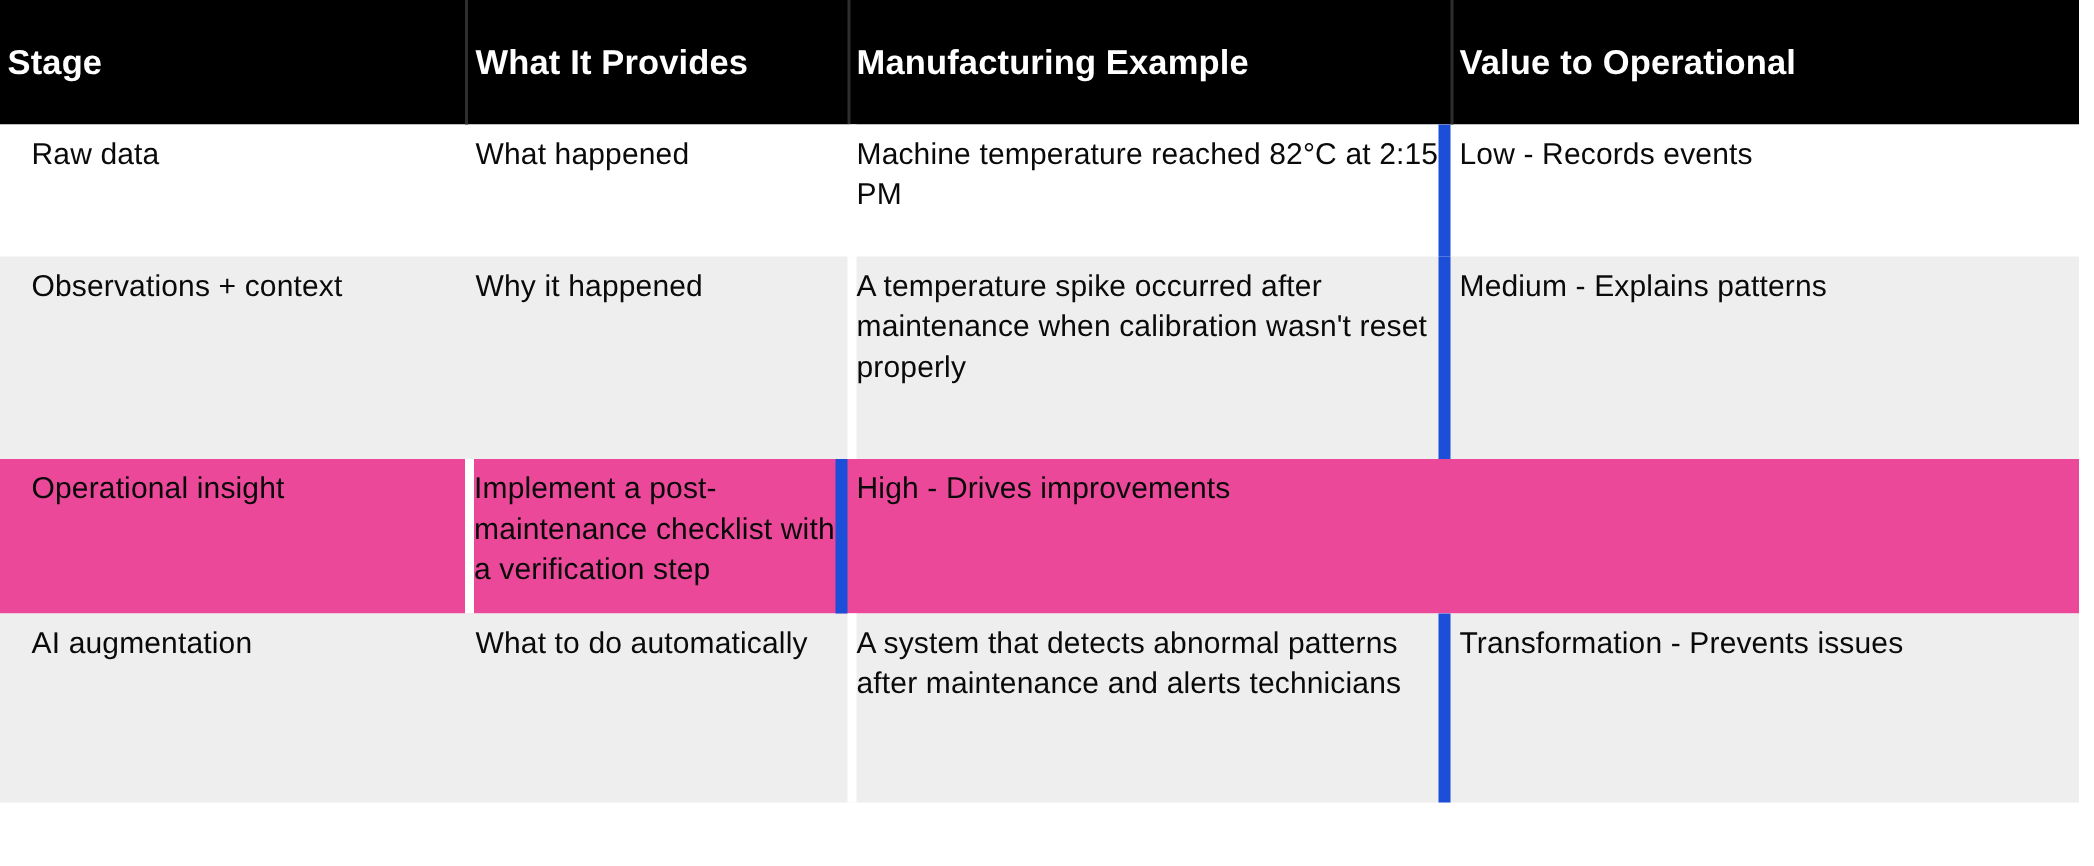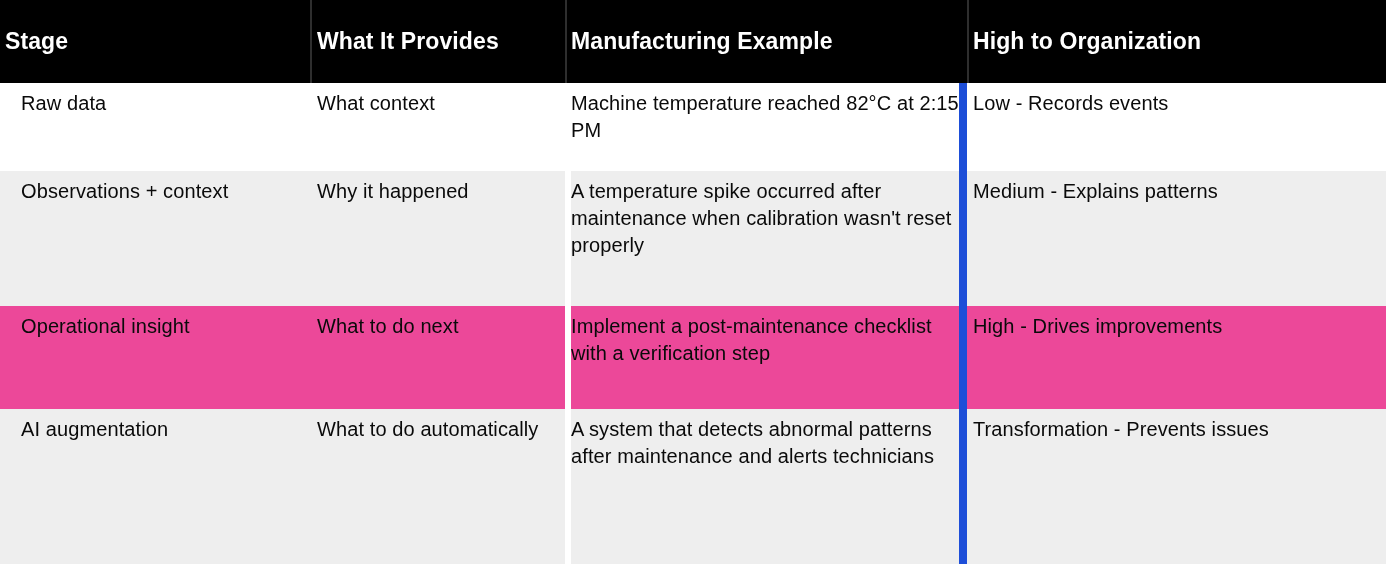--- a/index.html
+++ b/index.html
@@ -49,52 +49,51 @@
   .t-row.header .c3 { border-left: 2px solid #2e2e2e; padding-left: 4px; text-align: right; }
   .t-row.header .c4 { border-left: 2px solid #2e2e2e; padding-left: 4px; }
   
   .t-row.body .c1 { padding-left: 21px; }
   .t-row.body .c2 { padding-left: 7px; }
   .t-row.body .c3 { border-left: 6px solid #ffffff; border-right: 8px solid #1d4ed8; padding-left: 0; }
   .t-row.body .c4 { padding-left: 6px; }
   .t-row.r1 { height: 88px;  background: #ffffff; }
   .t-row.r2 { height: 135px; background: #eeeeee; }
   .t-row.r3 { height: 103px; background: #ec4899; }
-  .t-row.r4 { height: 155px; background: #eeeeee; }
+  .t-row.r4 { height: 126px; background: #eeeeee; }
 </style>
 </head>
 <body>
 
 <div class="canvas">
   <div class="data-table">
 
     <div class="t-row header">
       <div class="cell c1">Stage</div>
       <div class="cell c2">What It Provides</div>
       <div class="cell c3">Manufacturing Example</div>
-      <div class="cell c4">High to Organization</div>
+      <div class="cell c4">Value to Operational</div>
     </div>
 
     <div class="t-row body r1">
       <div class="cell c1">Raw data</div>
-      <div class="cell c2">What context</div>
+      <div class="cell c2">What happened</div>
       <div class="cell c3">Machine temperature reached 82°C at 2:15 PM</div>
       <div class="cell c4">Low - Records events</div>
     </div>
 
     <div class="t-row body r2">
       <div class="cell c1">Observations + context</div>
       <div class="cell c2">Why it happened</div>
       <div class="cell c3">A temperature spike occurred after maintenance when calibration wasn't reset properly</div>
       <div class="cell c4">Medium - Explains patterns</div>
     </div>
 
     <div class="t-row body r3">
       <div class="cell c1">Operational insight</div>
-      <div class="cell c2">What to do next</div>
       <div class="cell c3">Implement a post-maintenance checklist with a verification step</div>
       <div class="cell c4">High - Drives improvements</div>
     </div>
 
     <div class="t-row body r4">
       <div class="cell c1">AI augmentation</div>
       <div class="cell c2">What to do automatically</div>
       <div class="cell c3">A system that detects abnormal patterns after maintenance and alerts technicians</div>
       <div class="cell c4">Transformation - Prevents issues</div>
     </div>

